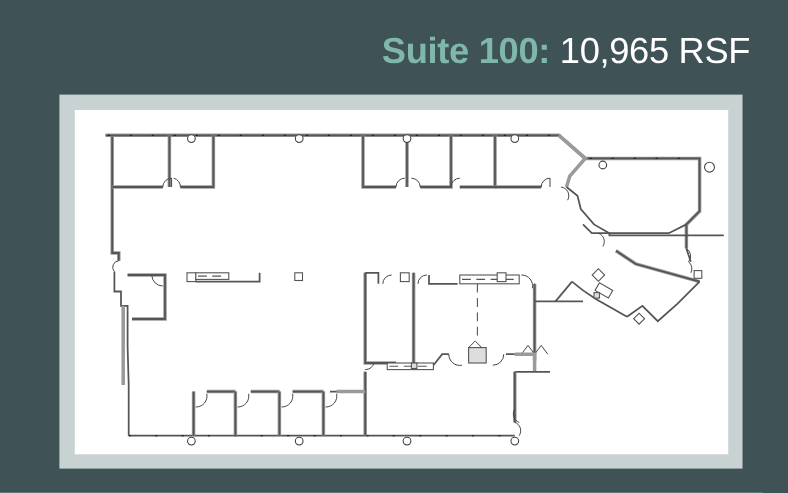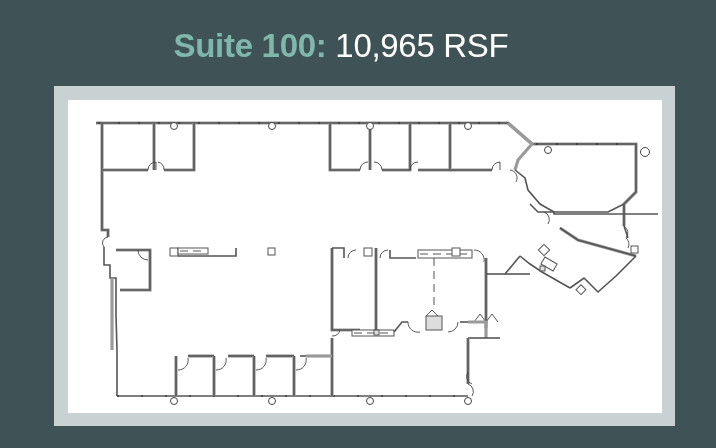--- a/index.html
+++ b/index.html
@@ -12,21 +12,21 @@
       background: #3f5256;
       position: relative;
       overflow: hidden;
       font-family: "Liberation Sans", sans-serif;
     }
     .heading {
       position: absolute;
       left: 0;
       top: 24px;
       width: 682px;
-      text-align: center;
+      text-align: right;
       font-size: 33px;
       line-height: 44px;
       letter-spacing: -0.3px;
       white-space: nowrap;
     }
     .heading .suite {
       color: #7fb8aa;
       font-weight: bold;
     }
     .heading .area {

